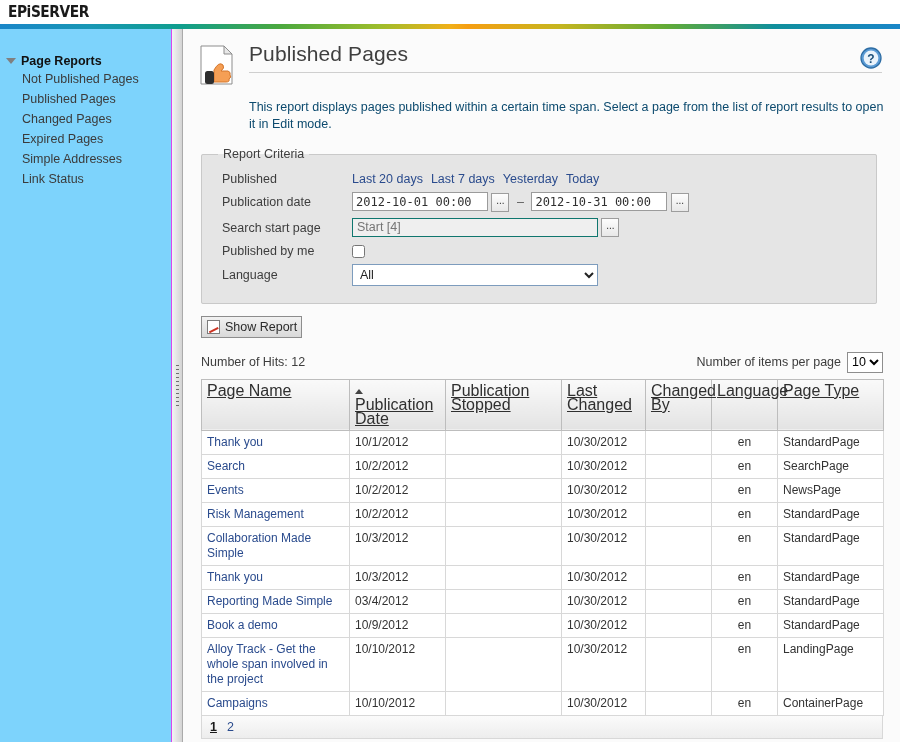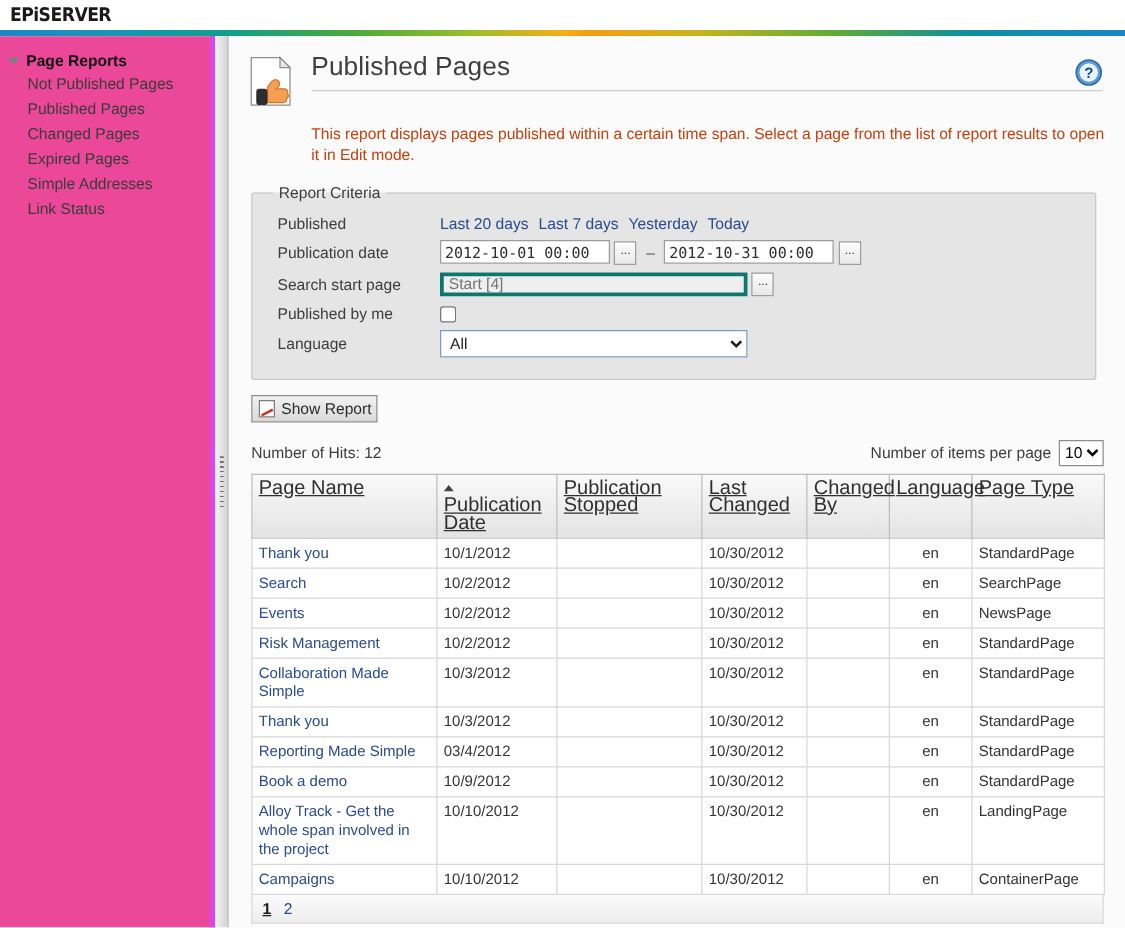--- a/index.html
+++ b/index.html
@@ -49,23 +49,23 @@
   
   #shell {
     display: flex;
     height: 713px;
     width: 900px;
   }
 
   
   #sidebar {
     width: 172px;
-    background: #ec4899;
-    border-right: 4px solid #d946ef;
-    padding-top: 12px;
+    background: #7dd3fc;
+    border-right: 1px solid #d946ef;
+    padding-top: 24px;
     flex: 0 0 172px;
   }
   .nav-root {
     display: flex;
     align-items: center;
     padding: 1px 0 1px 6px;
     font-weight: bold;
     font-size: 12.5px;
     color: #111111;
   }
@@ -144,21 +144,21 @@
   #help-icon {
     position: absolute;
     right: 2px; top: 6px;
     width: 22px; height: 22px;
     cursor: pointer;
   }
   #page-desc {
     margin: 12px 0 0 52px;
     font-size: 12.5px;
     line-height: 17px;
-    color: #c2410c;
+    color: #0c4a6e;
     max-width: 640px;
   }
 
   
   #criteria {
     margin: 14px 0 0 4px;
     border: 1px solid #c9c9c9;
     border-radius: 2px;
     padding: 4px 10px 14px 10px;
     background: #e5e5e5;
@@ -205,21 +205,21 @@
     line-height: 9px;
     color: #333;
     padding: 0 0 4px 0;
     cursor: pointer;
     vertical-align: middle;
   }
   input.startpage {
     width: 246px;
     height: 19px;
     padding: 1px 4px;
-    border: 3px solid #0f766e;
+    border: 1px solid #0f766e;
     background: #efefef;
     color: #8d8d8d;
     font-size: 12.5px;
     font-family: "Liberation Sans", sans-serif;
   }
   input.chk {
     width: 13px; height: 13px;
     margin: 0;
     vertical-align: middle;
   }

